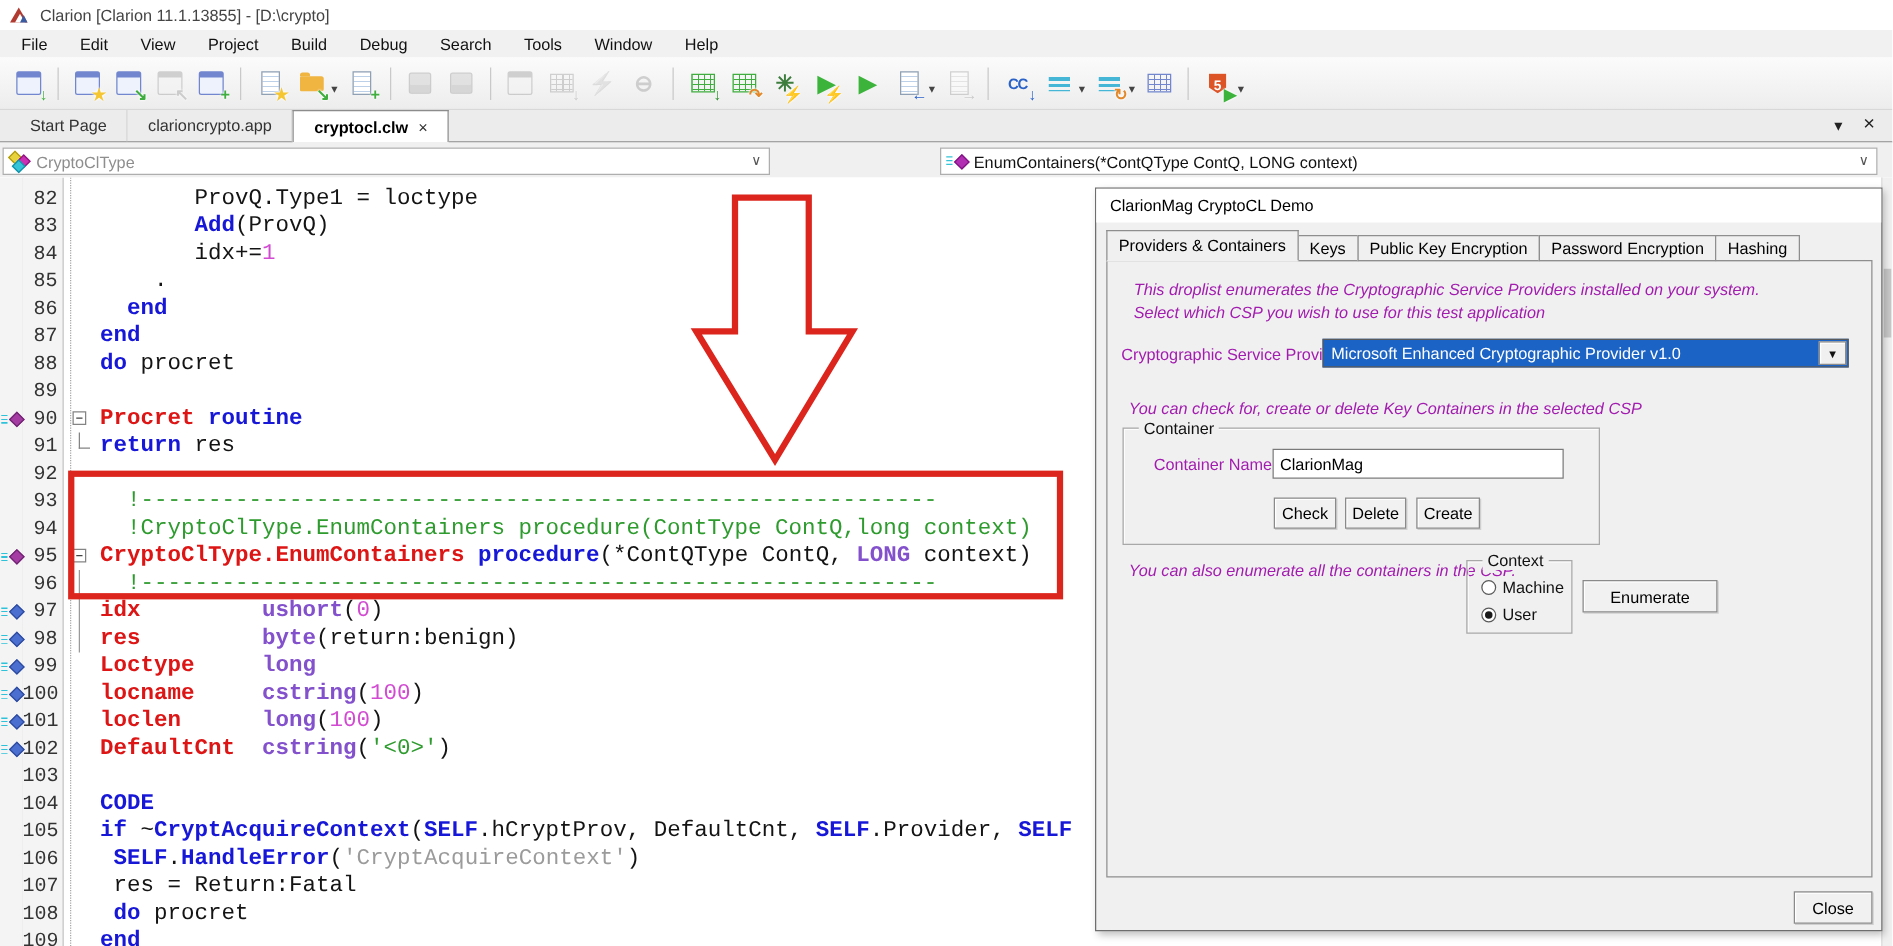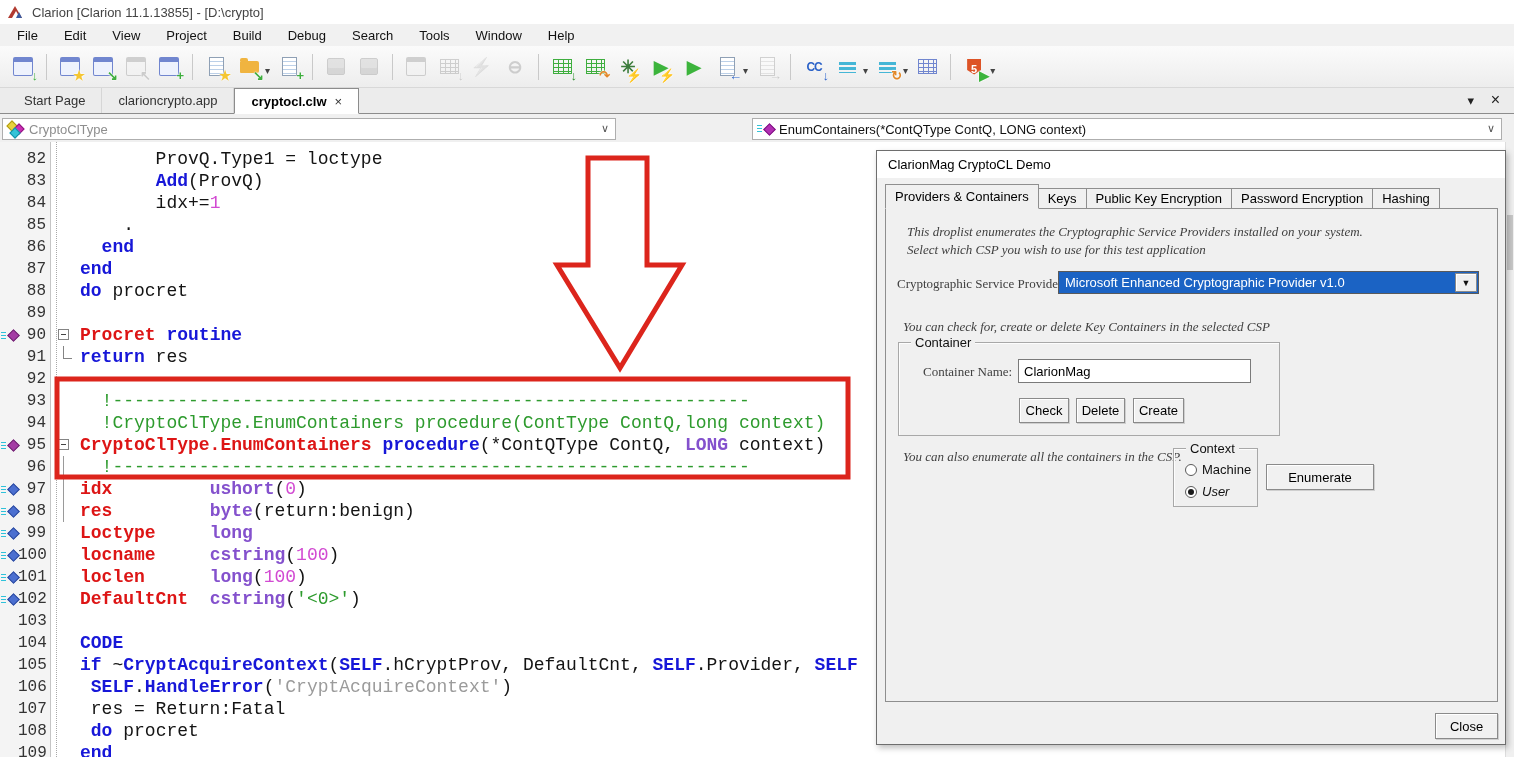--- a/index.html
+++ b/index.html
@@ -83,21 +83,21 @@
   .dialog{position:absolute;left:876px;top:150px;width:630px;height:595px;background:#f0f0f0;
           border:1px solid #6e6e6e;box-sizing:border-box;z-index:10;box-shadow:2px 3px 6px rgba(0,0,0,.25);}
   .dlg-title{position:absolute;left:0;top:0;right:0;height:27px;background:#fff;
              font-size:13px;color:#000;display:flex;align-items:center;padding-left:11px;}
   .dtabs{position:absolute;left:8px;top:33px;height:25px;display:flex;align-items:flex-end;z-index:3;}
   .dtab{font-size:13px;color:#000;background:#f0f0f0;border:1px solid #8e8e8e;border-bottom:1px solid #8e8e8e;
         height:21px;box-sizing:border-box;padding:2px 9px 0 9px;margin-right:-1px;white-space:nowrap;}
   .dtab.active{height:25px;padding-top:4px;border-bottom:1px solid #f0f0f0;z-index:4;}
   .dpanel{position:absolute;left:8px;top:57px;width:613px;height:494px;border:1px solid #8e8e8e;
           background:#f0f0f0;box-sizing:border-box;}
-  .ditem{position:absolute;font-size:13px;color:#404040;z-index:3;font-family:Liberation Serif, serif;}
+  .ditem{position:absolute;font-size:13px;color:#a21caf;z-index:3;}
   .inote{font-style:italic;}
   .csp-btn{position:absolute;right:1px;top:1px;bottom:1px;width:20px;background:#f0f0f0;
            border:1px solid #8a8a8a;box-shadow:inset 1px 1px 0 #fff;display:flex;align-items:center;justify-content:center;
            font-size:9px;color:#111;}
   .grp{position:absolute;border:1px solid #a8a8a8;box-shadow:inset 1px 1px 0 #fdfdfd;z-index:3;}
   .grp .legend{position:absolute;top:-8px;left:12px;background:#f0f0f0;padding:0 4px;font-size:13px;}
   .tinput{position:absolute;background:#fff;border:1px solid #7a7a7a;box-sizing:border-box;
           font-size:13px;padding:3px 5px;z-index:3;font-family:"Liberation Sans",sans-serif;}
   .wbtn{position:absolute;background:#f1f1f1;border:1px solid #8a8a8a;z-index:3;
         box-shadow:inset 1px 1px 0 #fff,1px 1px 0 #cfcfcf;font-size:13px;color:#000;
@@ -448,21 +448,21 @@
 
   <div class="ditem inote" style="left:26px;top:298px;">You can also enumerate all the containers in the CSP.</div>
 
   <div class="grp" style="left:296px;top:297px;width:83px;height:57px;">
     <span class="legend">Context</span>
   </div>
   <div class="radio-row" style="left:308px;top:311px;">
     <span class="rdot"></span>
     <span>Machine</span>
   </div>
-  <div class="radio-row sel" style="left:308px;top:333px;font-style:italic;">
+  <div class="radio-row sel" style="left:308px;top:333px;">
     <span class="rdot"></span>
     <span>User</span>
   </div>
   <button class="wbtn" style="left:389px;top:313px;width:108px;height:26px;">Enumerate</button>
 
 
   <button class="wbtn" style="left:558px;top:562px;width:63px;height:26px;">Close</button>
 </div>
 
 </body></html>

